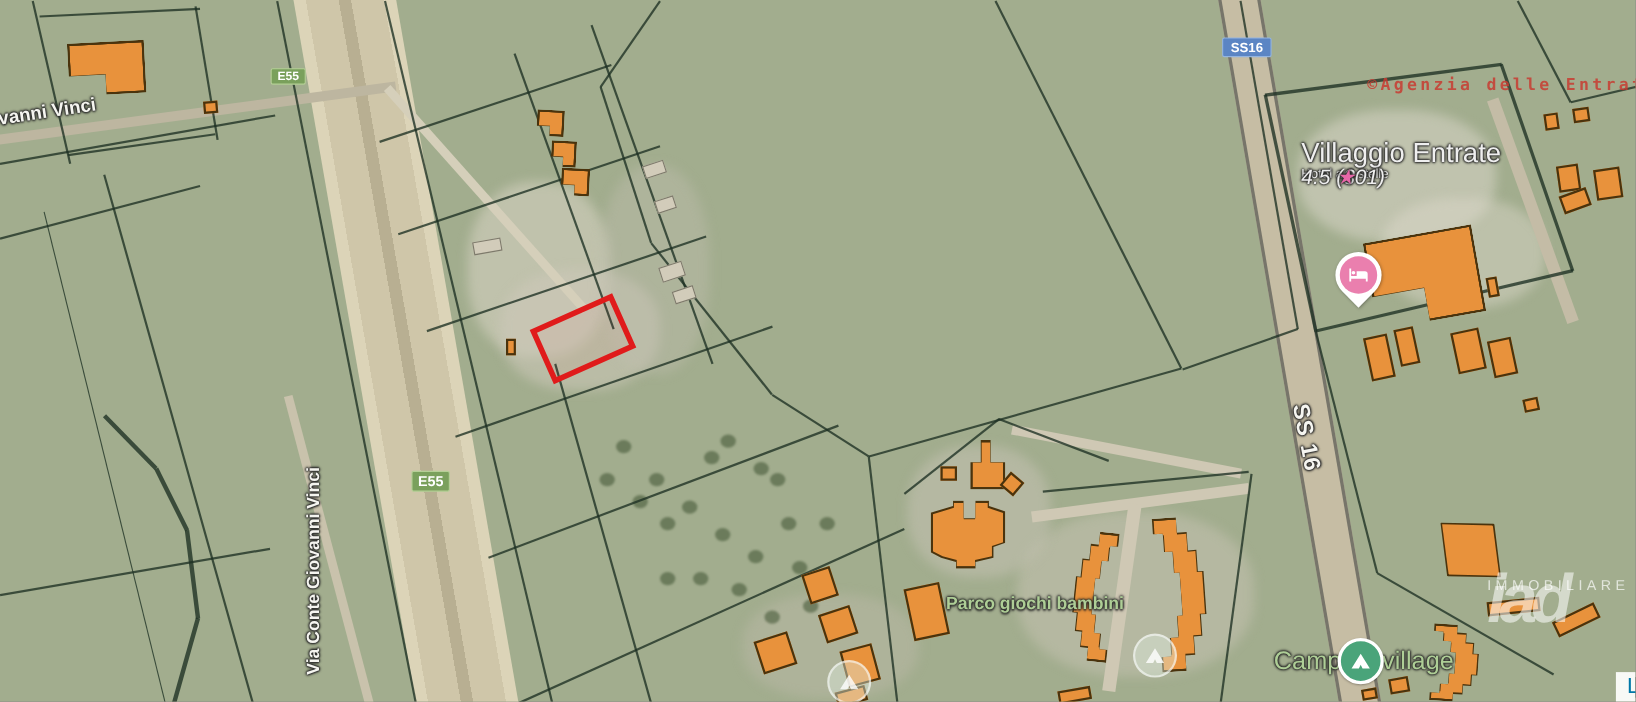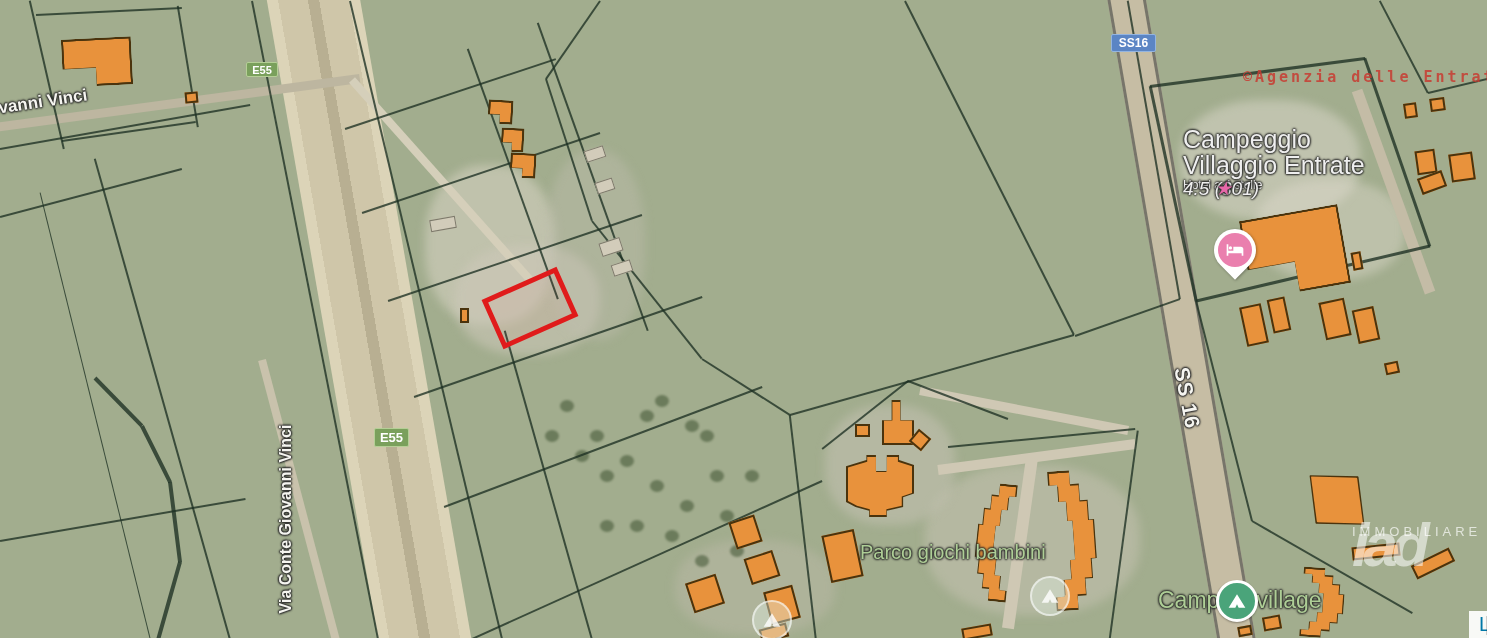--- a/index.html
+++ b/index.html
@@ -235,40 +235,39 @@
 
   <div class="roadlabel" style="left:121px;top:510px;width:330px;text-align:center;font-size:16px;transform:rotate(-90deg);z-index:40;">Via Conte Giovanni Vinci</div>
 
   <div class="roadlabel" style="left:1141px;top:386px;width:92px;text-align:center;font-size:21px;letter-spacing:1px;transform:rotate(79deg);z-index:40;">SS 16</div>
 
   <div class="shield shield-green" style="left:246px;top:62px;width:32px;height:15px;font-size:11px;z-index:40;">E55</div>
   <div class="shield shield-green" style="left:374px;top:428px;width:35px;height:19px;font-size:13px;z-index:40;">E55</div>
   <div class="shield shield-blue" style="left:1111px;top:34px;width:45px;height:18px;font-size:12px;z-index:40;">SS16</div>
 
   <div class="poi poi-gray" style="left:1183px;top:126px;font-size:25px;z-index:40;">
-    <span style="position:static;display:block;">Campeggio</span>
     <span style="position:static;display:block;">Villaggio Entrate</span>
     <span class="rating-row">
       <span style="position:static;">4.5</span>
       <span class="star">★</span>
       <span style="position:static;">(301)</span>
     </span>
     <span class="cat" style="position:static;display:block;">Hotel a 4 stelle</span>
   </div>
 
   <div class="pin" style="left:1214px;top:229px;z-index:41;">
     <div class="pin-inner">
       <svg width="20" height="20" viewBox="0 0 24 24">
         <circle cx="6.5" cy="9.5" r="2" fill="#fff"></circle>
         <path d="M2 5v14h2v-3h16v3h2v-8a3 3 0 0 0-3-3h-9v5H4V5z" fill="#fff"></path>
       </svg>
     </div>
   </div>
 
-  <div class="poi poi-green" style="left:860px;top:542px;font-size:20px;z-index:40;">Parco giochi bambini</div>
+  <div class="poi poi-green" style="left:860px;top:542px;font-size:16px;z-index:40;font-weight:bold;">Parco giochi bambini</div>
   <div class="poi-circle faded-circle" style="left:1030px;top:576px;z-index:39;">
     <svg width="20" height="20" viewBox="0 0 24 24">
       <path d="M12 4 2 20h8l2-4 2 4h8z" fill="rgba(255,255,255,.8)"></path>
     </svg>
   </div>
   <div class="poi-circle faded-circle" style="left:752px;top:600px;z-index:39;">
     <svg width="20" height="20" viewBox="0 0 24 24">
       <path d="M12 4 2 20h8l2-4 2 4h8z" fill="rgba(255,255,255,.8)"></path>
     </svg>
   </div>

